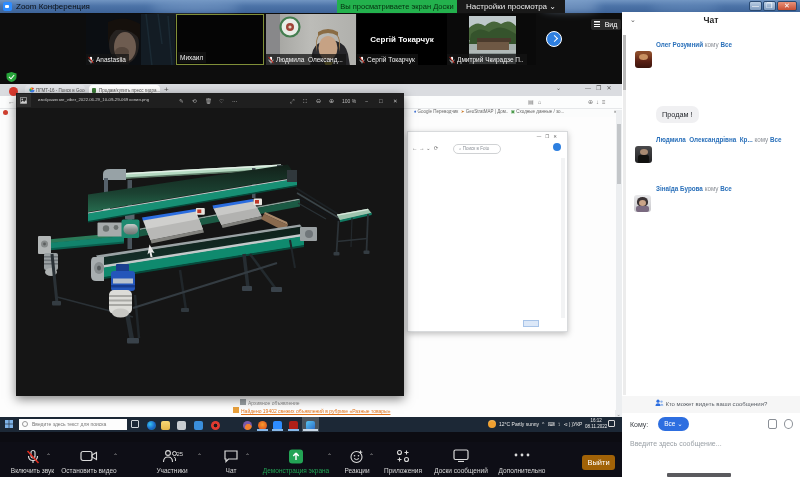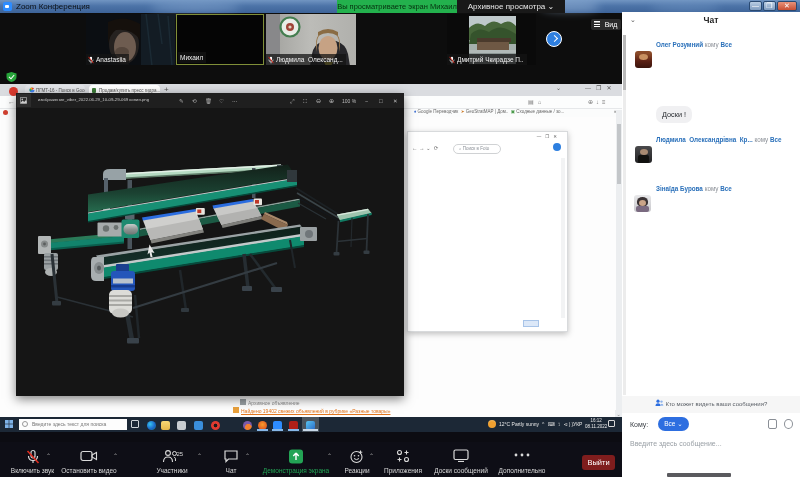--- a/index.html
+++ b/index.html
@@ -58,21 +58,21 @@
 #tb-tray{left:542px;top:2px;color:#dcdcdc;font-size:5px;line-height:10px;white-space:nowrap;letter-spacing:1px;}
 #tb-time{left:585px;top:1px;color:#e8e8e8;font-size:4.5px;line-height:6px;text-align:center;white-space:nowrap;}
 
 #gap{left:0;top:432px;width:622px;height:45px;background:#0c0c12;}
 
 #ztool{left:0;top:442px;width:622px;height:35px;background:#0e0e16;}
 .zbtn{position:absolute;top:0;height:35px;color:#d9d9d9;font-size:6.5px;text-align:center;}
 .zbtn .lab{position:absolute;left:50%;transform:translateX(-50%);bottom:3px;white-space:nowrap;}
 .zbtn svg{position:absolute;left:50%;transform:translateX(-50%);top:7px;}
 .chev{position:absolute;color:#aaa;font-size:6px;top:10px;}
-#exitbtn{left:582px;top:13px;width:33px;height:15px;background:#7f1d1d;border-radius:3px;color:#fff;font-size:7.5px;line-height:15px;text-align:center;}
+#exitbtn{left:582px;top:13px;width:33px;height:15px;background:#a16207;border-radius:3px;color:#fff;font-size:7.5px;line-height:15px;text-align:center;}
 
 #chat{left:622px;top:12px;width:178px;height:465px;background:#fff;}
 #chatscroll{left:1px;top:23px;width:3px;height:360px;background:#ececec;}
 #chatthumb{left:1px;top:23px;width:3px;height:55px;background:#b9b9b9;}
 .cname{position:absolute;font-size:6.3px;color:#2a70ba;white-space:nowrap;font-weight:bold;}
 .cname .grey{color:#8a8f96;font-weight:normal;}
 .avatar{position:absolute;width:17px;height:17px;border-radius:3px;overflow:hidden;}
 .bubble{position:absolute;background:#f0f0f2;border-radius:7px;font-size:7.3px;color:#26292e;padding:3px 6px;line-height:11.2px;}
 #whocan{left:0;top:384px;width:178px;height:17px;background:#f6f6f6;color:#5a5f66;font-size:6px;line-height:17px;text-align:center;}
 #komu{left:8px;top:409px;font-size:7px;color:#3a3f45;}
@@ -84,22 +84,22 @@
 <body>
 <div id="app">
 
 <div class="abs" id="titlebar">
  <div class="tbblur" style="left:150px;top:2px;width:90px;height:10px;background:#8fb0d8;opacity:.5"></div>
  <div class="tbblur" style="left:540px;top:1px;width:60px;height:11px;background:#a8c4e4;opacity:.45"></div>
  <div class="tbblur" style="left:650px;top:2px;width:70px;height:10px;background:#7ba0cc;opacity:.4"></div>
 </div>
 <div class="abs" id="zicon"></div>
 <div class="abs" id="titletext">Zoom Конференция</div>
-<div class="abs" id="greenbar">Вы просматриваете экран Михаил</div>
-<div class="abs" id="viewopt">Архивное просмотра ⌄</div>
+<div class="abs" id="greenbar">Вы просматриваете экран Доски</div>
+<div class="abs" id="viewopt">Настройки просмотра ⌄</div>
 <div class="abs winbtn" id="wb1">—</div>
 <div class="abs winbtn" id="wb2">❐</div>
 <div class="abs winbtn" id="wb3">✕</div>
 
 <div class="abs tile" style="left:86px;width:89px;">
  <svg width="89" height="52" style="position:absolute">
   <rect width="89" height="52" fill="#0b0e12"></rect>
   <rect x="55" y="0" width="34" height="52" fill="#131c24"></rect>
   <path d="M60 0 L66 52 M72 0 L76 30 M82 2 L86 52" stroke="#1b2a34" stroke-width="1.5" fill="none"></path>
   <ellipse cx="38" cy="30" rx="15" ry="20" fill="#262220"></ellipse>
@@ -139,20 +139,29 @@
   <path d="M52 22 Q62 16 72 22 L72 18 Q62 12 52 18 Z" fill="#8a6c44"></path>
   <path d="M58 48 L67 48 L65 52 L60 52 Z" fill="#d0c040"></path>
  </svg>
  <div class="vlabel"><svg class="micred" viewBox="0 0 8 10">
           <rect x="2.6" y="0.5" width="2.8" height="5" rx="1.4" fill="#fff"></rect>
           <path d="M1.2 4.5 Q1.2 7.5 4 7.5 Q6.8 7.5 6.8 4.5" stroke="#fff" stroke-width="0.9" fill="none"></path>
           <line x1="4" y1="7.5" x2="4" y2="9.5" stroke="#fff" stroke-width="0.9"></line>
           <line x1="0.8" y1="0.8" x2="7.2" y2="9.2" stroke="#e02d20" stroke-width="1.3"></line>
         </svg>Людмила&nbsp; Олександ...</div>
 </div>
+<div class="abs tile" style="left:357px;width:90px;">
+ <div style="position:absolute;left:0;top:21px;width:90px;text-align:center;color:#fff;font-size:8px;font-weight:bold;">Сергій Токарчук</div>
+ <div class="vlabel"><svg class="micred" viewBox="0 0 8 10">
+          <rect x="2.6" y="0.5" width="2.8" height="5" rx="1.4" fill="#fff"></rect>
+          <path d="M1.2 4.5 Q1.2 7.5 4 7.5 Q6.8 7.5 6.8 4.5" stroke="#fff" stroke-width="0.9" fill="none"></path>
+          <line x1="4" y1="7.5" x2="4" y2="9.5" stroke="#fff" stroke-width="0.9"></line>
+          <line x1="0.8" y1="0.8" x2="7.2" y2="9.2" stroke="#e02d20" stroke-width="1.3"></line>
+        </svg>Сергій Токарчук</div>
+</div>
 <div class="abs tile" style="left:447px;width:89px;">
  <svg width="89" height="52" style="position:absolute">
   <rect width="89" height="52" fill="#0a0a0a"></rect>
   <rect x="22" y="2" width="47" height="48" fill="#a4b0ac"></rect>
   <rect x="22" y="2" width="47" height="12" fill="#bfc9cb"></rect>
   <path d="M22 14 Q30 6 38 12 Q46 4 54 10 Q62 4 69 12 L69 26 L22 26 Z" fill="#47663a"></path>
   <path d="M24 20 Q32 12 42 18 Q52 10 62 16 L69 20 L69 30 L22 30 Z" fill="#35532c"></path>
   <rect x="30" y="26" width="32" height="12" fill="#6e5844"></rect>
   <rect x="30" y="24" width="34" height="4" fill="#4a3a2c"></rect>
   <rect x="22" y="38" width="47" height="12" fill="#8e9896"></rect>
@@ -488,21 +497,21 @@
 
 <div class="abs" id="chat">
  <div style="position:absolute;left:8px;top:4px;color:#555;font-size:7px;">⌄</div>
  <div style="position:absolute;left:0;top:3px;width:178px;text-align:center;font-size:8.5px;font-weight:bold;color:#232323;">Чат</div>
  <div class="abs" id="chatscroll"></div>
  <div class="abs" id="chatthumb"></div>
  <div class="cname" style="left:34px;top:29px;">Олег Розумний <span class="grey">кому</span> Все</div>
  <div class="avatar" style="left:13px;top:39px;background:linear-gradient(#8a4a28 15%,#5a2014 60%,#3a140c);">
         <div style="position:absolute;left:4px;top:3px;width:9px;height:6px;border-radius:50%;background:#c89060;"></div>
       </div>
- <div class="bubble" style="left:34px;top:94px;">Доски !</div>
+ <div class="bubble" style="left:34px;top:94px;">Продам !</div>
  <div class="cname" style="left:34px;top:124px;">Людмила&nbsp; Олександрівна&nbsp; Кр... <span class="grey">кому</span> Все</div>
  <div class="avatar" style="left:13px;top:134px;background:linear-gradient(#4a4a4c,#222224);">
         <div style="position:absolute;left:4.5px;top:3px;width:8px;height:6px;border-radius:50%;background:#a88a72;"></div>
         <div style="position:absolute;left:3px;top:9px;width:11px;height:8px;background:#11110f;border-radius:2px;"></div>
       </div>
  <div class="cname" style="left:34px;top:173px;">Зінаїда Бурова <span class="grey">кому</span> Все</div>
  <div class="avatar" style="left:12px;top:183px;background:linear-gradient(#e8e8ea,#c8c8cc);">
         <div style="position:absolute;left:3px;top:2px;width:11px;height:9px;border-radius:50% 50% 40% 40%;background:#3a3234;"></div>
         <div style="position:absolute;left:5px;top:4.5px;width:7px;height:6px;border-radius:50%;background:#caa488;"></div>
         <div style="position:absolute;left:2px;top:11px;width:13px;height:6px;background:#7a6a80;border-radius:2px;"></div>

